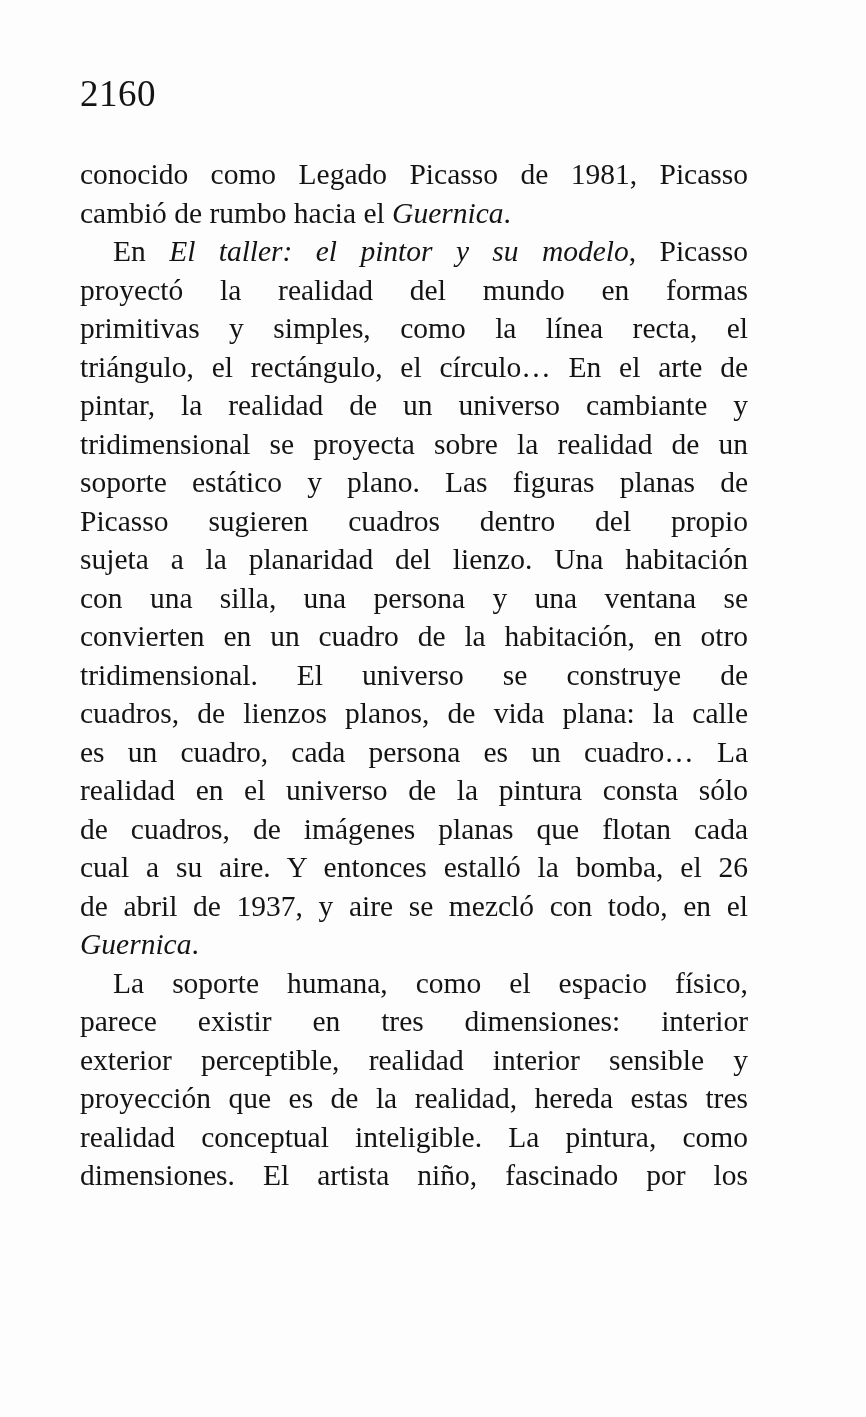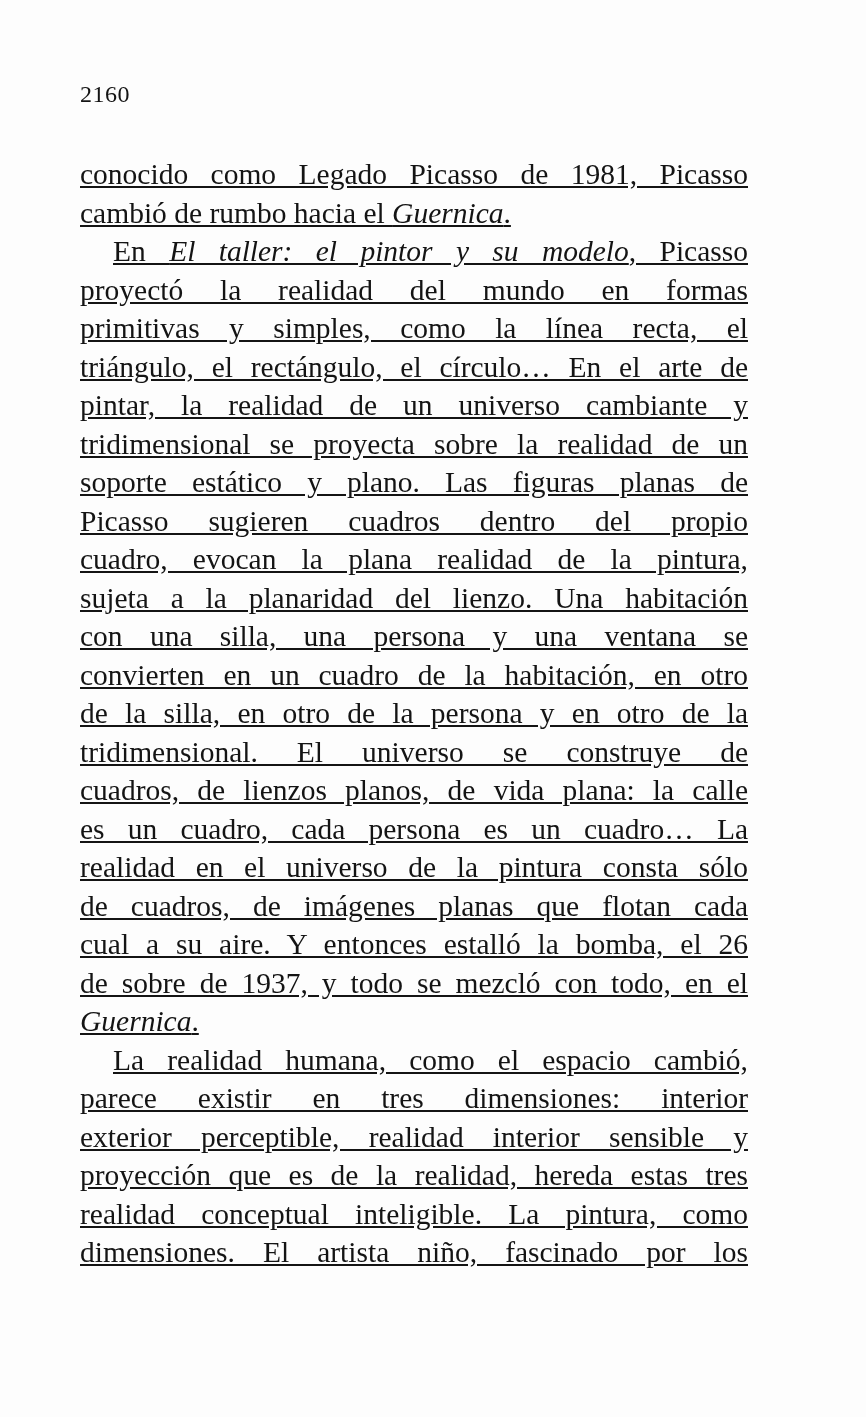--- a/index.html
+++ b/index.html
@@ -17,37 +17,36 @@
     width: 866px;
     height: 1417px;
     background: #fdfdfd;
     color: #141414;
     font-family: "Liberation Serif", "DejaVu Serif", serif;
   }
   .page-number {
     position: absolute;
     left: 80px;
     top: 75px;
-    font-size: 24px;
+    font-size: 37px;
     line-height: 38.5px;
     letter-spacing: 0.5px;
   }
   .text-block {
     position: absolute;
     left: 80px;
     top: 155px;
     width: 668px;
     font-size: 29.5px;
   }
   .line {
     height: 38.5px;
     line-height: 38.5px;
     white-space: normal;
     overflow: visible;
-    text-decoration: underline;
   }
   .line.j {
     text-align: justify;
     text-align-last: justify;
   }
   .line.ind {
     text-indent: 33px;
   }
   .i {
     font-style: italic;
@@ -62,33 +61,31 @@
       <div class="line j"><span>conocido como Legado Picasso de 1981, Picasso</span></div>
       <div class="line"><span>cambió de rumbo hacia el </span><span class="i">Guernica</span><span>.</span></div>
       <div class="line j ind"><span>En </span><span class="i">El taller: el pintor y su modelo</span><span>, Picasso</span></div>
       <div class="line j"><span>proyectó la realidad del mundo en formas</span></div>
       <div class="line j"><span>primitivas y simples, como la línea recta, el</span></div>
       <div class="line j"><span>triángulo, el rectángulo, el círculo… En el arte de</span></div>
       <div class="line j"><span>pintar, la realidad de un universo cambiante y</span></div>
       <div class="line j"><span>tridimensional se proyecta sobre la realidad de un</span></div>
       <div class="line j"><span>soporte estático y plano. Las figuras planas de</span></div>
       <div class="line j"><span>Picasso sugieren cuadros dentro del propio</span></div>
-      <div class="line j"><span>cuadro, evocan la plana realidad de la pintura,</span></div>
       <div class="line j"><span>sujeta a la planaridad del lienzo. Una habitación</span></div>
       <div class="line j"><span>con una silla, una persona y una ventana se</span></div>
       <div class="line j"><span>convierten en un cuadro de la habitación, en otro</span></div>
-      <div class="line j"><span>de la silla, en otro de la persona y en otro de la</span></div>
       <div class="line j"><span>tridimensional. El universo se construye de</span></div>
       <div class="line j"><span>cuadros, de lienzos planos, de vida plana: la calle</span></div>
       <div class="line j"><span>es un cuadro, cada persona es un cuadro… La</span></div>
       <div class="line j"><span>realidad en el universo de la pintura consta sólo</span></div>
       <div class="line j"><span>de cuadros, de imágenes planas que flotan cada</span></div>
       <div class="line j"><span>cual a su aire. Y entonces estalló la bomba, el 26</span></div>
-      <div class="line j"><span>de sobre de 1937, y todo se mezcló con todo, en el</span></div>
+      <div class="line j"><span>de abril de 1937, y aire se mezcló con todo, en el</span></div>
       <div class="line"><span class="i">Guernica</span><span>.</span></div>
-      <div class="line j ind"><span>La realidad humana, como el espacio cambió,</span></div>
+      <div class="line j ind"><span>La soporte humana, como el espacio físico,</span></div>
       <div class="line j"><span>parece existir en tres dimensiones: interior</span></div>
       <div class="line j"><span>exterior perceptible, realidad interior sensible y</span></div>
       <div class="line j"><span>proyección que es de la realidad, hereda estas tres</span></div>
       <div class="line j"><span>realidad conceptual inteligible. La pintura, como</span></div>
       <div class="line j"><span>dimensiones. El artista niño, fascinado por los</span></div>
     </div>
 </div>
 
 </body></html>

